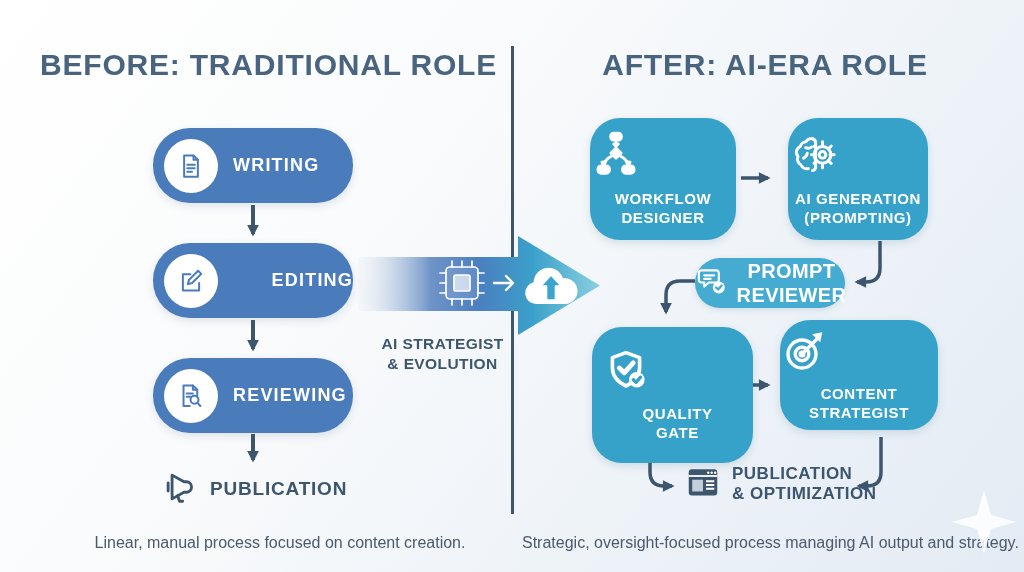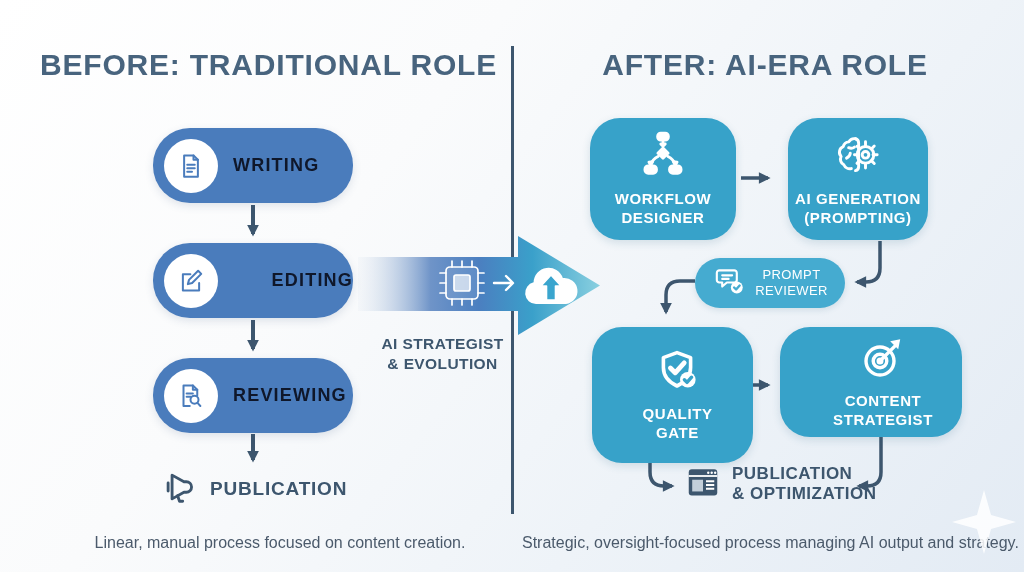--- a/index.html
+++ b/index.html
@@ -19,56 +19,56 @@
   .step{
     position:absolute;left:153px;width:200px;height:75px;border-radius:37px;
     background:#4a7cbc;display:flex;align-items:center;
     box-shadow:0 3px 8px rgba(60,90,130,.15);
   }
   .step .disc{
     width:54px;height:54px;border-radius:50%;background:#fff;margin-left:11px;
     display:flex;align-items:center;justify-content:center;flex:none;
   }
   .step .lbl{
-    color:#0f172a;font-weight:bold;font-size:18px;letter-spacing:1.2px;margin-left:15px;white-space:nowrap;
+    color:#ffffff;font-weight:bold;font-size:18px;letter-spacing:1.2px;margin-left:15px;white-space:nowrap;
   }
   #step-writing{top:128px;}
   #step-editing{top:243px;justify-content:space-between;}
   #step-reviewing{top:358px;}
 
   .pub-left{position:absolute;left:160px;top:468px;display:flex;align-items:center;}
   .pub-left .lbl{color:#3d566e;font-weight:bold;font-size:19px;letter-spacing:.8px;margin-left:10px;}
 
   
   .divider{position:absolute;left:511px;top:46px;width:2.5px;height:468px;background:#3d566e;}
 
   
   .transition-label{
     position:absolute;left:360px;top:334px;width:165px;text-align:center;
     color:#3d566e;font-weight:bold;font-size:15.5px;letter-spacing:.4px;line-height:1.3;
   }
 
   
   .node{
     position:absolute;background:#37a2c9;border-radius:30px;
-    display:flex;flex-direction:column;align-items:center;justify-content:center;
+    display:flex;flex-direction:column;justify-content:center;
     box-shadow:0 3px 8px rgba(40,100,130,.16);
   }
   .node .lbl{color:#fff;font-weight:bold;font-size:15px;letter-spacing:.6px;line-height:1.25;text-align:center;margin-top:6px;}
   #node-workflow{left:590px;top:118px;width:146px;height:122px;}
   #node-aigen{left:788px;top:118px;width:140px;height:122px;}
   #node-quality{left:592px;top:327px;width:151px;height:136px;padding-left:10px;}
-  #node-strategist{left:780px;top:327px;width:158px;height:110px;padding-left:24px;}
+  #node-strategist{left:780px;top:320px;width:158px;height:110px;}
 
   .pill{
     position:absolute;left:695px;top:258px;width:150px;height:50px;border-radius:25px;
     background:#45abd0;display:flex;align-items:center;justify-content:center;gap:7px;
     box-shadow:0 2px 6px rgba(40,100,130,.15);
   }
-  .pill .lbl{color:#fff;font-weight:normal;font-size:13px;letter-spacing:.4px;line-height:1.2;text-align:center;}
+  .pill .lbl{color:#fff;font-weight:bold;font-size:20px;letter-spacing:.4px;line-height:1.2;text-align:center;}
 
   .pub-right{position:absolute;left:684px;top:464px;display:flex;align-items:center;}
   .pub-right .lbl{color:#3d566e;font-weight:bold;font-size:17px;letter-spacing:.5px;line-height:1.2;margin-left:10px;}
 
   .caption{
     position:absolute;top:534px;font-size:16px;color:#4b5a6b;text-align:center;white-space:nowrap;
   }
   .caption.before{left:40px;width:480px;}
   .caption.after{left:522px;width:492px;}
 

